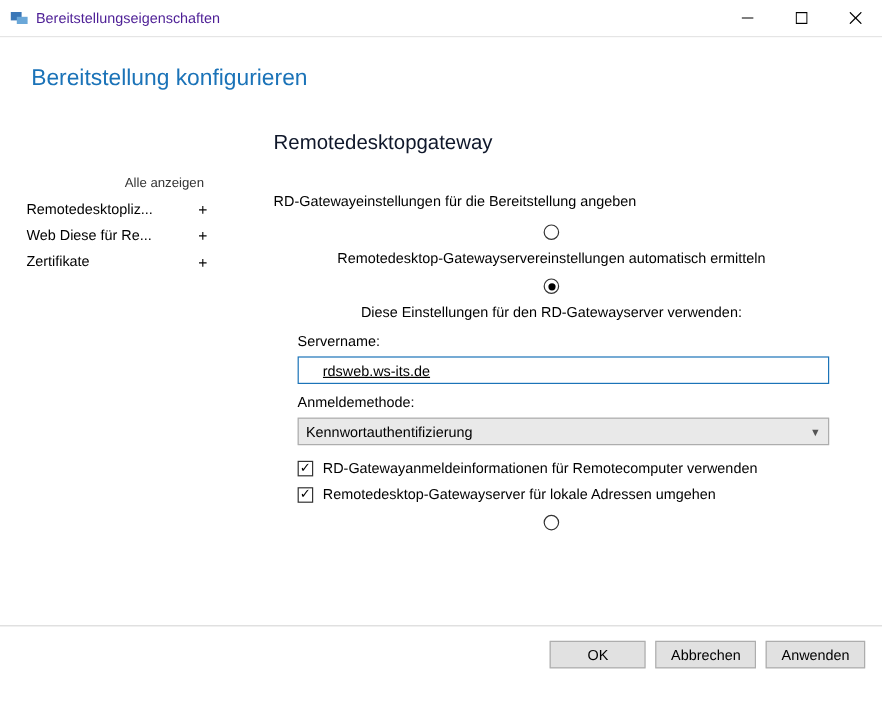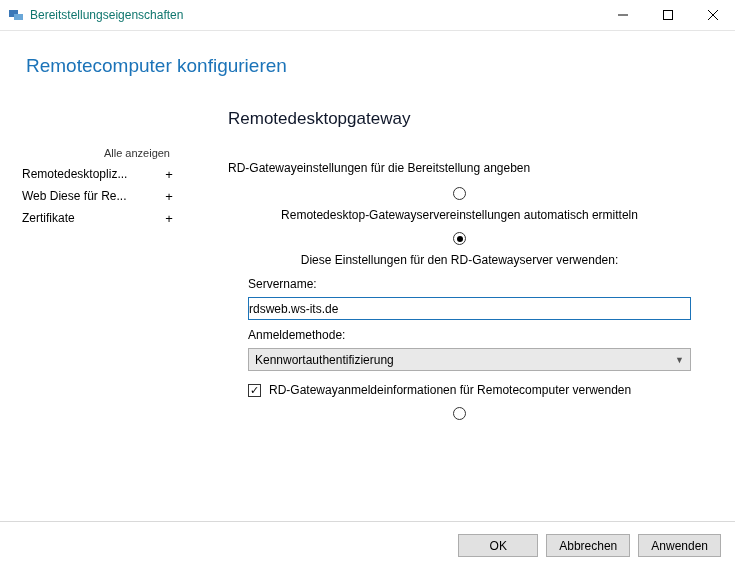--- a/index.html
+++ b/index.html
@@ -3,21 +3,21 @@
 <meta charset="utf-8">
 <style>
   * { box-sizing: border-box; font-family: "Segoe UI", Tahoma, sans-serif; }
   html, body { margin: 0; padding: 0; }
   body { width: 735px; height: 587px; background: #fff; overflow: hidden; }
 
   
   .titlebar { height: 30px; display: flex; align-items: center; justify-content: space-between; padding-left: 8px; }
   .titlebar-left { display: flex; align-items: center; gap: 6px; }
   .title-icon { width: 16px; height: 16px; display: inline-flex; align-items: center; justify-content: center; }
-  .title-text { font-size: 12px; color: #0f766e; }
+  .title-text { font-size: 12px; color: #4c1d95; }
   .winbtns { display: flex; }
   .winbtn { width: 45px; height: 30px; display: flex; align-items: center; justify-content: center; }
   .winbtn svg { stroke: #000; }
 
   .rule { height: 1px; background: #e5e5e5; margin: 0; }
 
   
   .page-header { padding: 24px 0 14px 26px; }
   .page-header h1 { margin: 0; font-size: 19px; font-weight: 400; color: #1b73b8; }
 
@@ -33,21 +33,21 @@
 
   .main { flex: 1; padding: 18px 44px 0 46px; font-size: 12px; color: #000; }
   .section-title { font-size: 17px; font-weight: 400; color: #0f172a; margin: 0 0 32px 0; }
   .intro { margin-bottom: 12px; }
   .radio-row { display: flex; align-items: center; gap: 8px; margin-bottom: 10px; flex-direction: column; }
   .radio { width: 13px; height: 13px; border: 1px solid #333; border-radius: 50%; display: inline-flex; align-items: center; justify-content: center; flex-shrink: 0; }
   .radio.checked::after { content: ""; width: 6px; height: 6px; background: #000; border-radius: 50%; }
 
   .indent { margin-left: 20px; }
   .field-label { margin: 8px 0 6px 0; }
-  .textinput { width: 100%; height: 23px; border: 1px solid #1b73b8; padding: 2px 0; font-size: 12px; outline: none; }
+  .textinput { width: 100%; height: 23px; border: 1px solid #1b73b8; padding: 2px 20px; font-size: 12px; outline: none; text-decoration: underline; }
   .select { width: 100%; height: 23px; border: 1px solid #adadad; background: #e9e9e9; display: flex; align-items: center; justify-content: space-between; padding: 0 6px; font-size: 12px; margin-bottom: 12px; }
   .select .chev { font-size: 9px; color: #555; }
 
   .check-row { display: flex; align-items: center; gap: 8px; margin-bottom: 8px; }
   .checkbox { width: 13px; height: 13px; border: 1px solid #333; display: inline-flex; align-items: center; justify-content: center; flex-shrink: 0; }
   .checkbox.checked::after { content: "✓"; font-size: 11px; line-height: 1; color: #000; }
 
   
   .footer { border-top: 1px solid #d9d9d9; height: 48px; display: flex; align-items: center; justify-content: flex-end; padding-right: 14px; gap: 8px; }
   .btn { min-width: 80px; height: 23px; border: 1px solid #adadad; background: #e1e1e1; font-size: 12px; display: inline-flex; align-items: center; justify-content: center; padding: 0 12px; }
@@ -80,21 +80,21 @@
       <svg width="10" height="10">
           <line x1="0" y1="0" x2="10" y2="10" stroke-width="1"></line>
           <line x1="10" y1="0" x2="0" y2="10" stroke-width="1"></line>
         </svg>
     </div>
   </div>
 </div>
 <div class="rule"></div>
 
 <div class="page-header">
-  <h1>Remotecomputer konfigurieren</h1>
+  <h1>Bereitstellung konfigurieren</h1>
 </div>
 
 <div class="columns">
 
   <div class="sidebar">
     <div class="showall">Alle anzeigen</div>
 
     <div class="nav-item nav-sub">
       <span class="lbl">Remotedesktopliz...</span>
       <span class="exp">+</span>
@@ -131,20 +131,24 @@
       <div class="field-label">Anmeldemethode:</div>
       <div class="select">
         <span>Kennwortauthentifizierung</span>
         <span class="chev">▼</span>
       </div>
 
       <div class="check-row">
         <span class="checkbox checked"></span>
         <span>RD-Gatewayanmeldeinformationen für Remotecomputer verwenden</span>
       </div>
+      <div class="check-row">
+        <span class="checkbox checked"></span>
+        <span>Remotedesktop-Gatewayserver für lokale Adressen umgehen</span>
+      </div>
     </div>
 
     <div class="radio-row" style="margin-top:10px">
       <span class="radio"></span>
     </div>
   </div>
 </div>
 
 <div class="footer">
   <div class="btn">OK</div>

